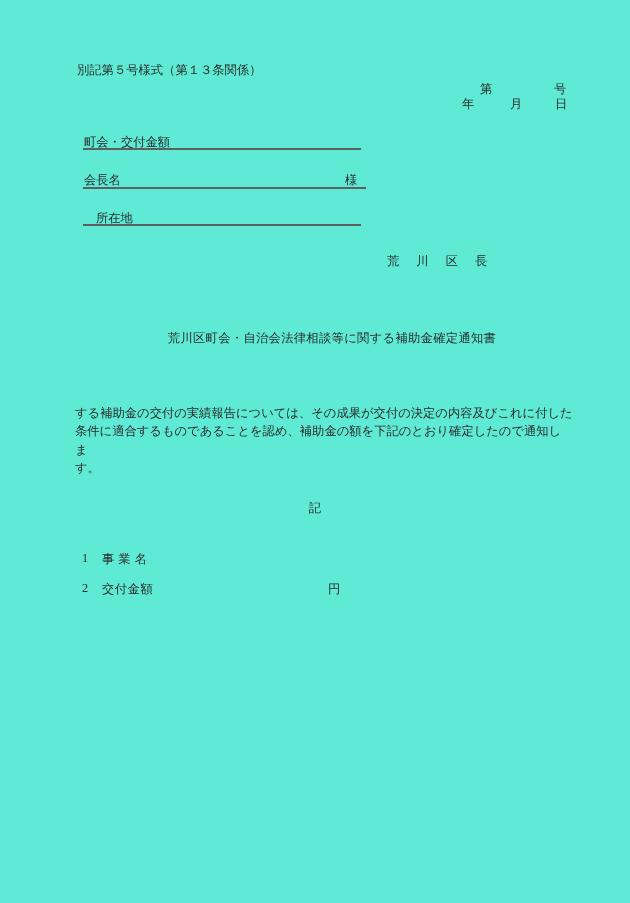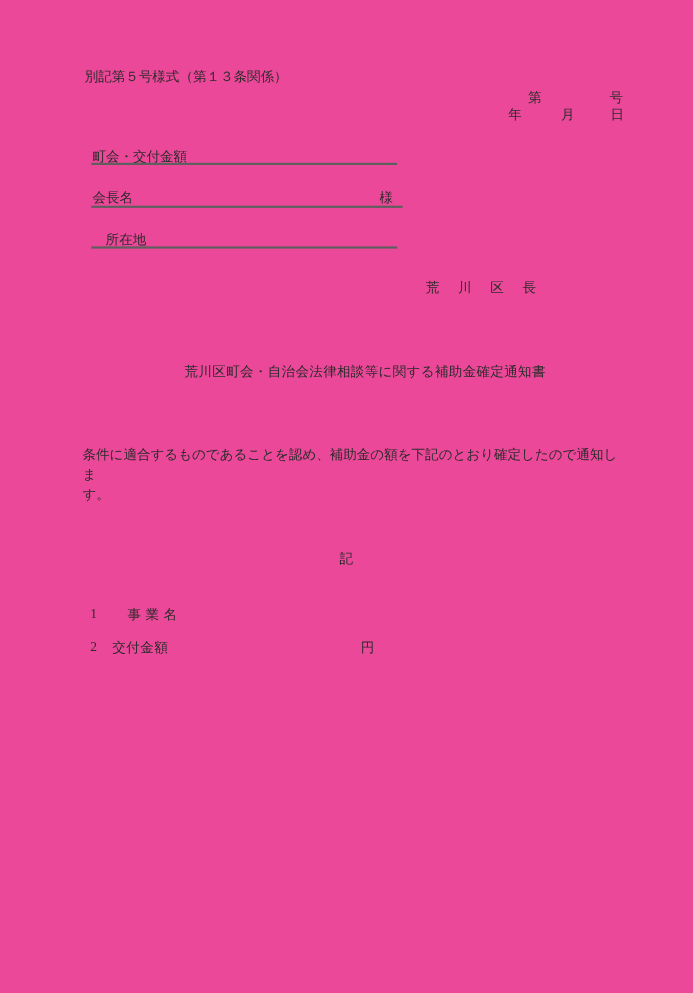--- a/index.html
+++ b/index.html
@@ -4,21 +4,21 @@
 <style>
   html, body {
     margin: 0;
     padding: 0;
     background: #e9e9e9;
   }
   .page {
     position: relative;
     width: 630px;
     height: 903px;
-    background: #ec4899;
+    background: #5eead4;
     font-family: "Liberation Serif", "DejaVu Serif", serif;
     color: #2b2b2b;
     font-size: 12.3px;
     overflow: hidden;
   }
   .abs { position: absolute; white-space: nowrap; }
   .rule {
     position: absolute;
     height: 1.5px;
     background: #5f5f5f;
@@ -69,26 +69,27 @@
   <div class="rule" style="left:83px; top:187px; width:283px;"></div>
 
   <div class="abs" style="left:96px; top:210px;">所在地</div>
   <div class="rule" style="left:83px; top:224px; width:278px;"></div>
 
   <div class="abs sender" style="left:387px; top:253px;">荒 川 区 長</div>
 
   <div class="title-line" style="top:330px;padding-left:34px;">荒川区町会・自治会法律相談等に関する補助金確定通知書</div>
 
   <div class="body-par">
+    <span class="body-line">する補助金の交付の実績報告については、その成果が交付の決定の内容及びこれに付した</span>
     <span class="body-line">条件に適合するものであることを認め、補助金の額を下記のとおり確定したので通知しま</span>
     <span class="body-line">す。</span>
   </div>
 
   <div class="title-line" style="top:500px;">記</div>
 
   <div class="abs" style="left:82px; top:551px;">1</div>
-  <div class="abs item-label" style="left:116px; top:551px;">事 業 名</div>
+  <div class="abs item-label" style="left:102px; top:551px;">事 業 名</div>
 
   <div class="abs" style="left:82px; top:581px;">2</div>
   <div class="abs item-label" style="left:102px; top:581px;">交付金額</div>
   <div class="abs" style="left:328px; top:581px;">円</div>
 
 </div>
 
 </body></html>

